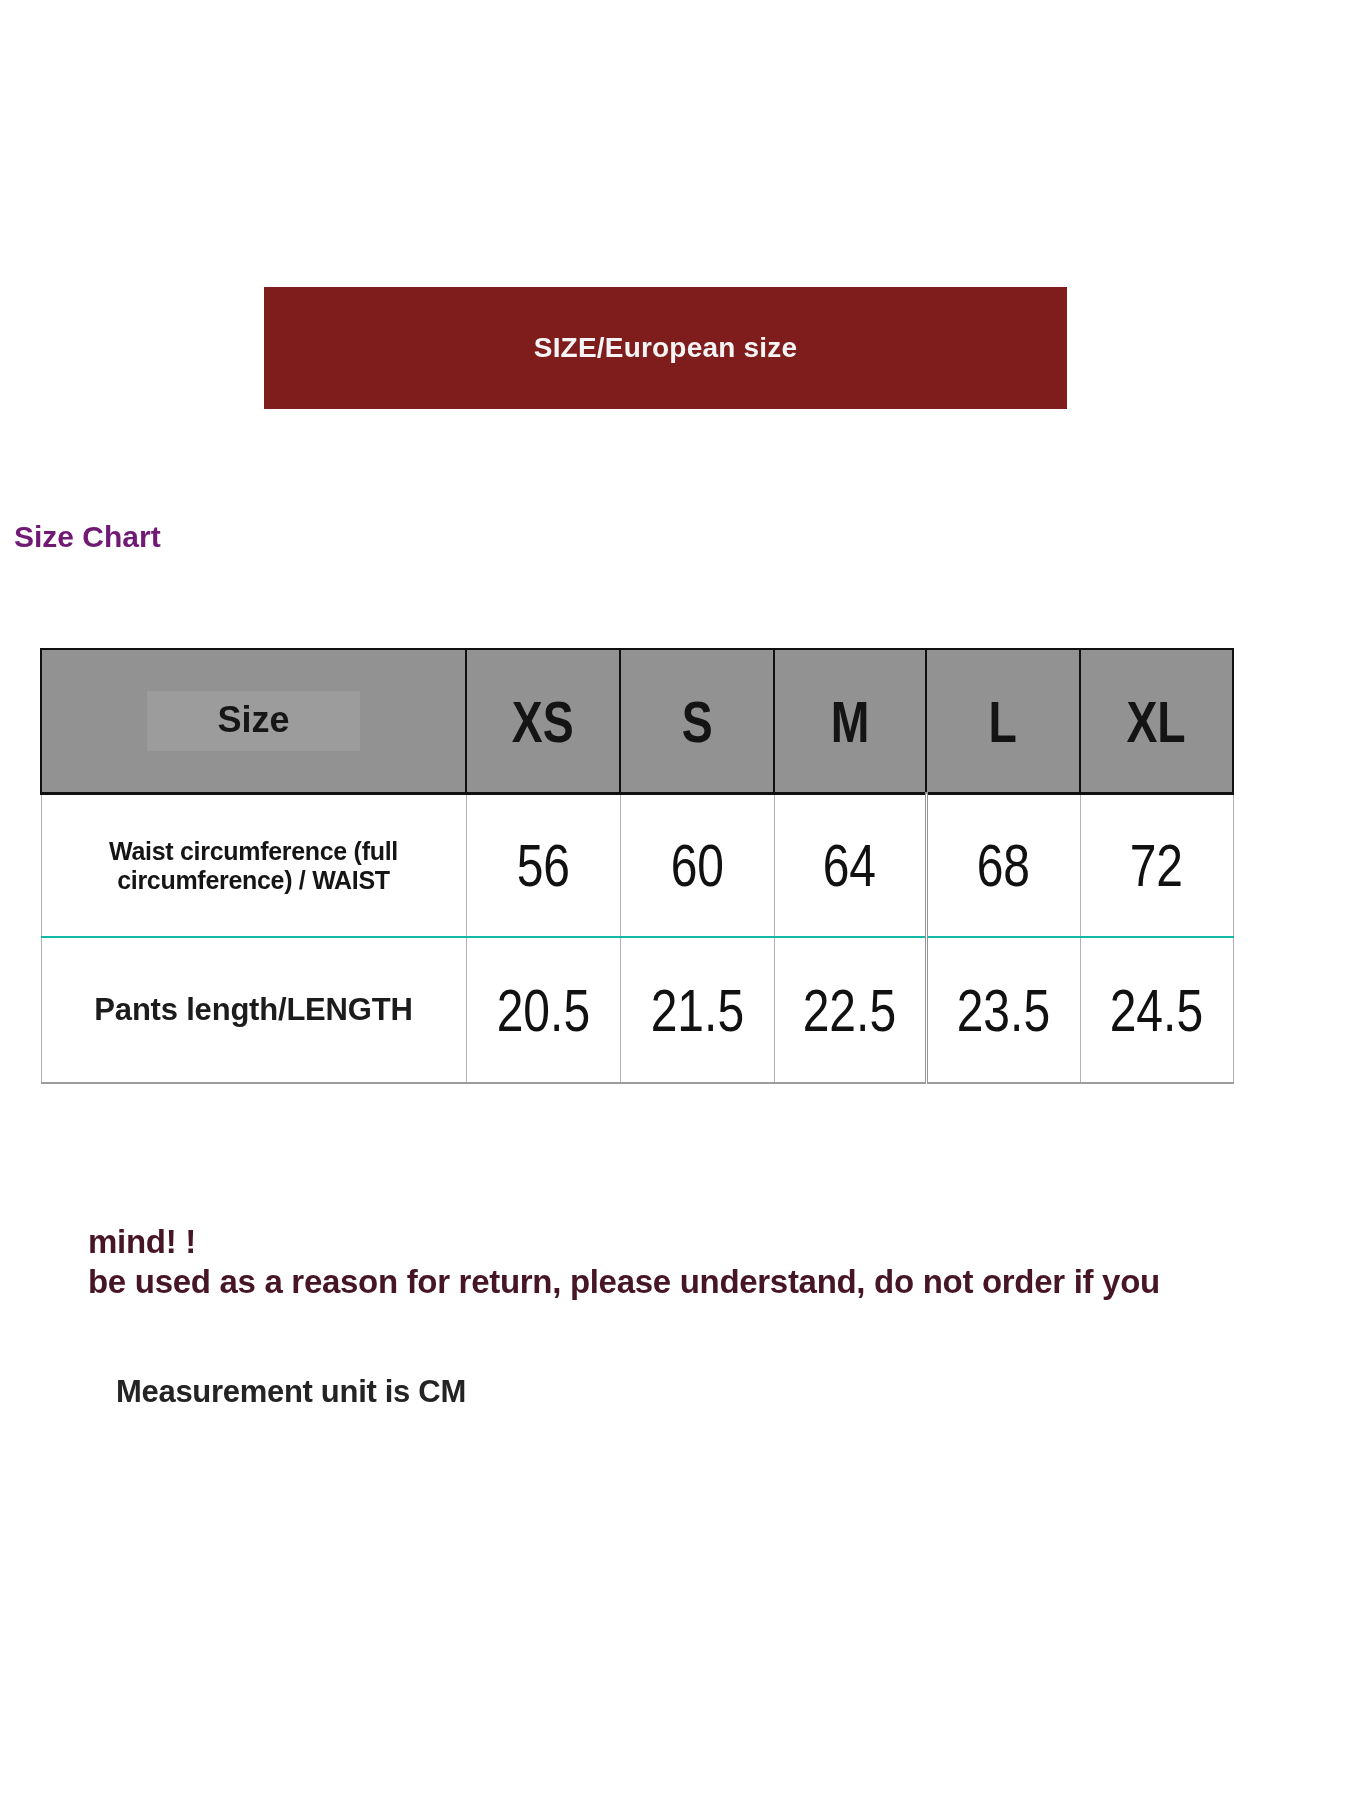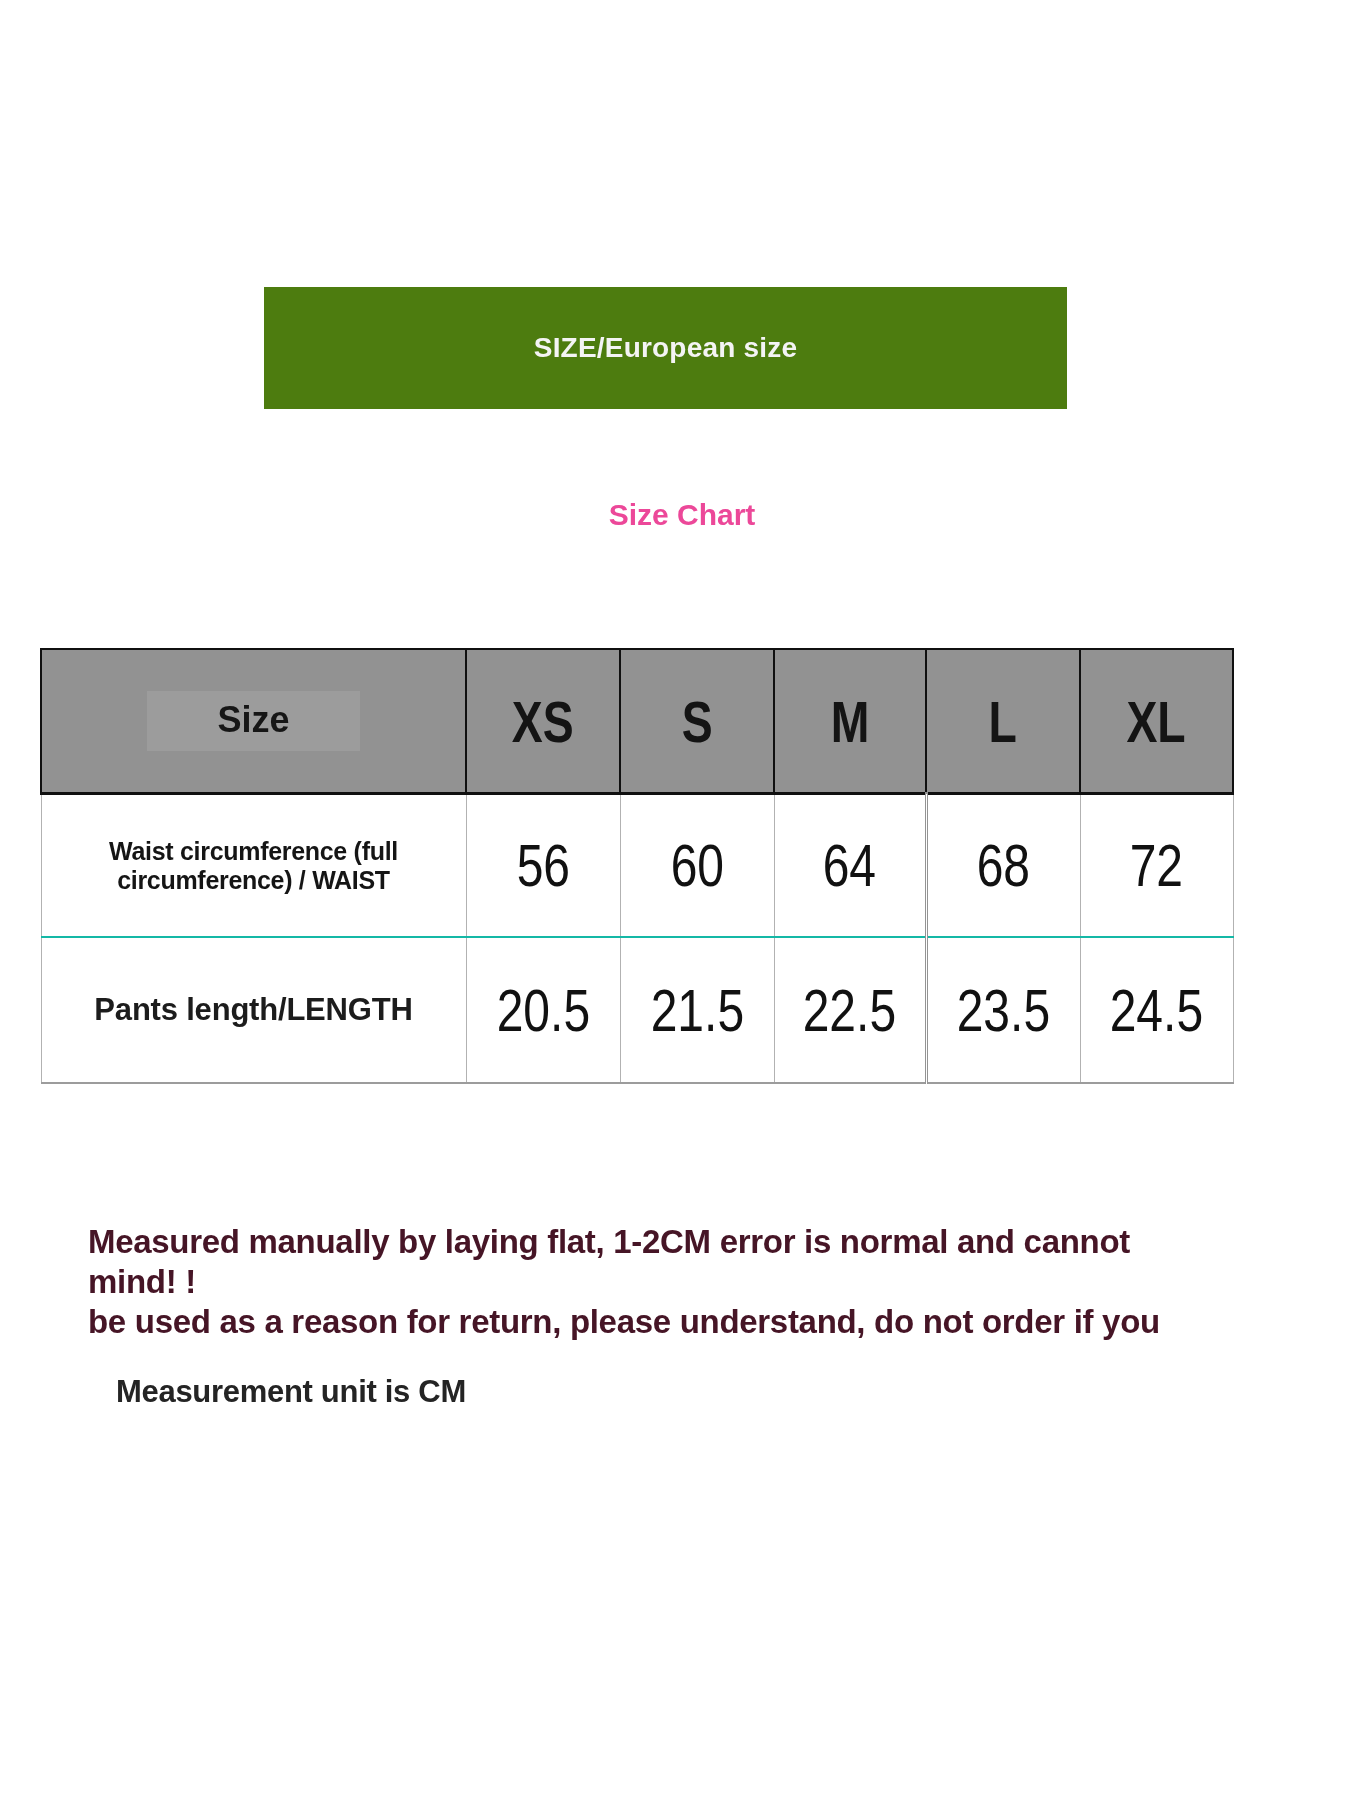--- a/index.html
+++ b/index.html
@@ -16,43 +16,42 @@
     overflow: hidden;
   }
 
   
   .banner {
     position: absolute;
     left: 264px;
     top: 287px;
     width: 803px;
     height: 122px;
-    background: #4d7c0f;
+    background: #7f1d1d;
     display: flex;
     align-items: center;
     justify-content: center;
   }
   .banner-title {
     color: #f4f4f4;
     font-size: 28px;
     font-weight: 700;
     letter-spacing: 0.2px;
   }
 
   
   .section-title {
     position: absolute;
     left: 0;
-    top: 498px;
+    top: 520px;
     width: 1350px;
-    text-align: center;
     text-indent: 14px;
     font-size: 30px;
     font-weight: 700;
-    color: #ec4899;
+    color: #701a75;
   }
 
   
   table.size-table {
     position: absolute;
     left: 40px;
     top: 648px;
     border-collapse: collapse;
     table-layout: fixed;
   }
@@ -216,20 +215,19 @@
           <span class="cell-num">23.5</span>
         </td>
         <td>
           <span class="cell-num">24.5</span>
         </td>
       </tr>
     </tbody>
   </table>
 
   <div class="disclaimer">
-    <div class="disclaimer-line">Measured manually by laying flat, 1-2CM error is normal and cannot</div>
     <div class="disclaimer-line">mind! !</div>
     <div class="disclaimer-line">be used as a reason for return, please understand, do not order if you</div>
   </div>
 
   <div class="unit-note">Measurement unit is CM</div>
 
 </div>
 
 </body></html>

